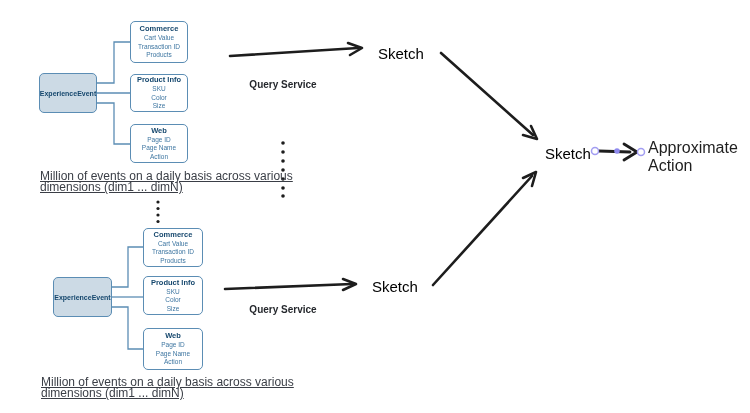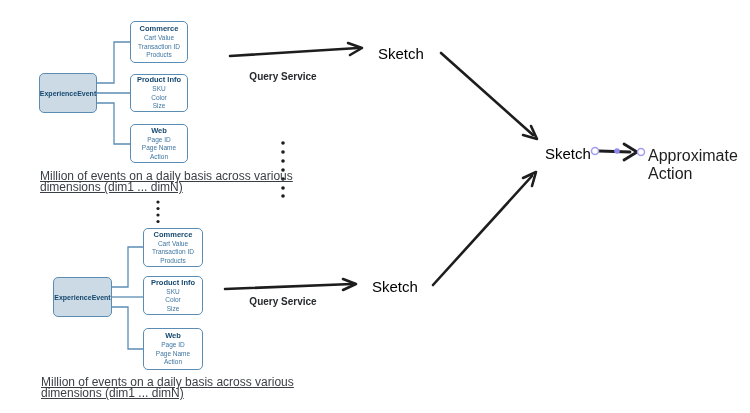--- a/index.html
+++ b/index.html
@@ -23,21 +23,21 @@
     position:absolute;background:#ccdae5;border:1.4px solid #5b8db4;border-radius:5px;
     display:flex;align-items:center;justify-content:center;box-sizing:border-box;
   }
   .entity-label{font-size:7px;font-weight:bold;color:#15476d;}
 
   .caption{
     position:absolute;font-size:12px;line-height:11px;color:#3a3e46;white-space:nowrap;text-decoration:underline;
   }
 
   .qs-label{
-    position:absolute;font-size:10px;font-weight:bold;color:#25282d;white-space:nowrap;
+    position:absolute;font-size:10px;font-weight:bold;color:#25282d;white-space:nowrap;margin-top:8px;
   }
   .sketch-label{
     position:absolute;font-size:15px;color:#000000;white-space:nowrap;
   }
   .result-label{
     position:absolute;font-size:16px;line-height:17.5px;color:#1e1e1e;white-space:nowrap;
   }
 </style>
 </head>
 <body>
@@ -168,18 +168,18 @@
   <div class="qs-label" style="left:233px;top:71px;width:100px;text-align:center">Query Service</div>
 
   <div class="qs-label" style="left:233px;top:296px;width:100px;text-align:center">Query Service</div>
 
   <div class="sketch-label" style="left:378px;top:45px">Sketch</div>
 
   <div class="sketch-label" style="left:372px;top:278px">Sketch</div>
 
   <div class="sketch-label" style="left:545px;top:145px">Sketch</div>
 
-  <div class="result-label" style="left:648px;top:147px">
+  <div class="result-label" style="left:648px;top:139px">
     <div>Approximate</div>
     <div>Action</div>
   </div>
 
 </div>
 
 </body></html>

